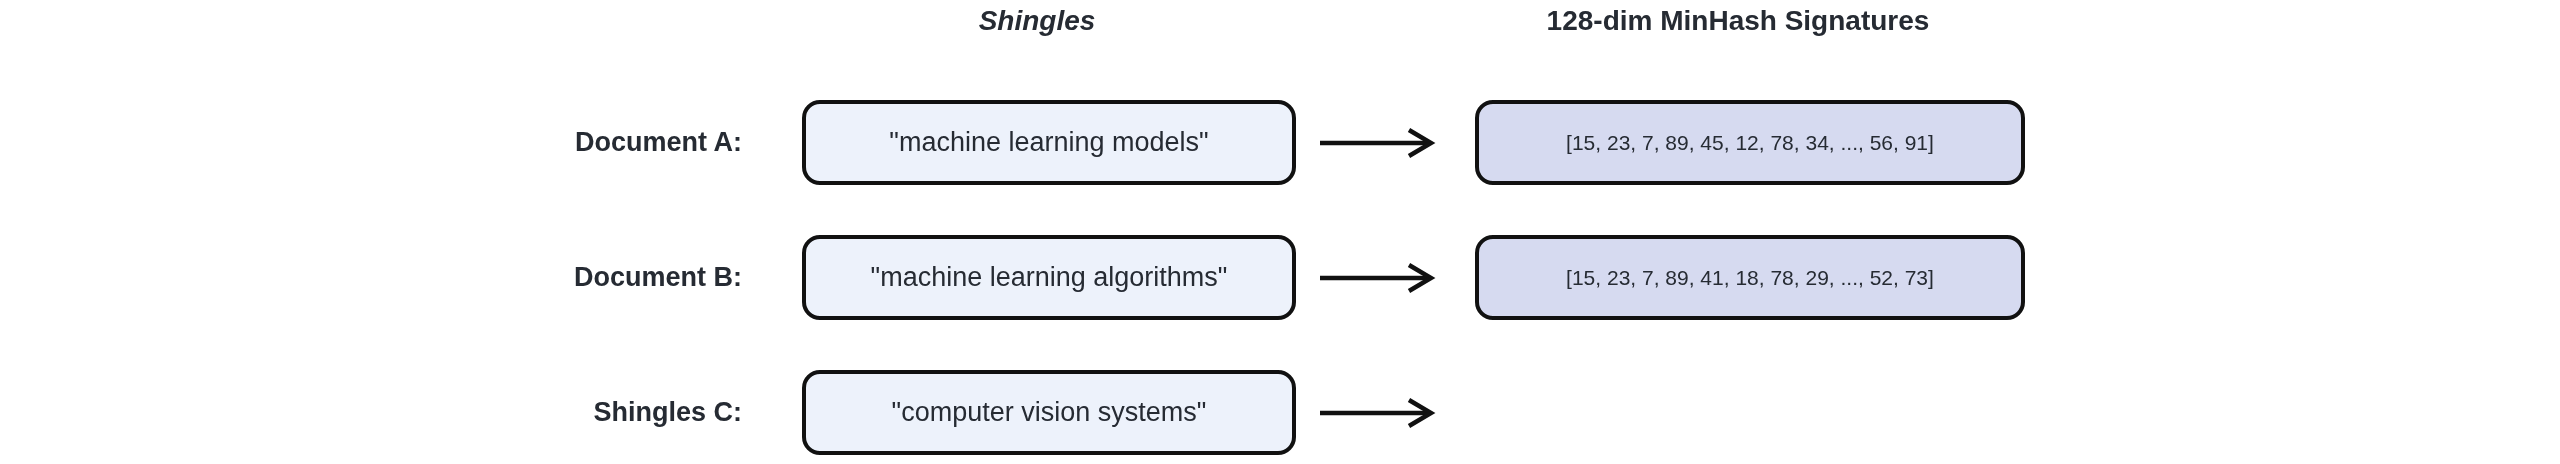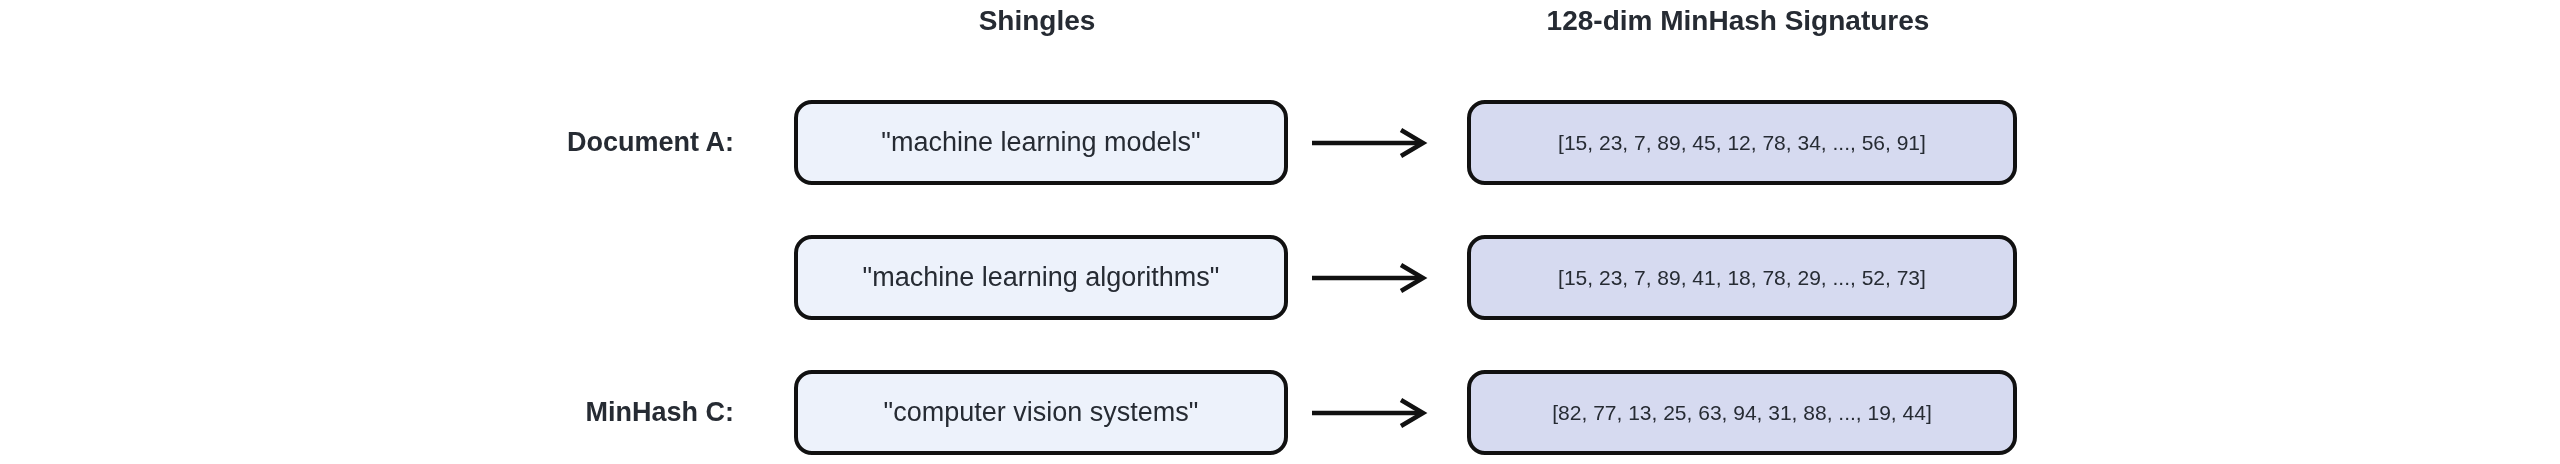--- a/index.html
+++ b/index.html
@@ -22,24 +22,24 @@
   .col-header {
     position: absolute;
     top: 4px;
     font-size: 28px;
     font-weight: 700;
     text-align: center;
     line-height: 34px;
     color: var(--text);
     white-space: nowrap;
   }
-  .col-header.shingles  { left: 770px; width: 534px; }
+  .col-header.shingles  { left: 770px; width: 534px; font-style: italic; }
   .col-header.signatures { left: 1443px; width: 590px; }
 
-  .row { position: absolute; left: 4px; width: 2248px; height: 85px; }
+  .row { position: absolute; left: 12px; width: 2248px; height: 85px; }
   .row.r0 { top: 100px; }
   .row.r1 { top: 235px; }
   .row.r2 { top: 370px; }
 
   .doc-label {
     position: absolute;
     left: 530px; width: 200px; height: 85px;
     display: flex; align-items: center; justify-content: flex-end;
     font-size: 27px; font-weight: 700;
     white-space: nowrap;
@@ -84,39 +84,37 @@
     <svg class="arrow" viewBox="0 0 128 36">
       <line x1="5" y1="18" x2="114" y2="18"></line>
       <polyline points="94,5 116,18 94,31"></polyline>
     </svg>
     <div class="box signature">
       <span>[15, 23, 7, 89, 45, 12, 78, 34, ..., 56, 91]</span>
     </div>
   </div>
 
   <div class="row r1">
+    <div class="doc-label">Document B:</div>
     <div class="box shingle">
       <span>"machine learning algorithms"</span>
     </div>
     <svg class="arrow" viewBox="0 0 128 36">
       <line x1="5" y1="18" x2="114" y2="18"></line>
       <polyline points="94,5 116,18 94,31"></polyline>
     </svg>
     <div class="box signature">
       <span>[15, 23, 7, 89, 41, 18, 78, 29, ..., 52, 73]</span>
     </div>
   </div>
 
   <div class="row r2">
-    <div class="doc-label">MinHash C:</div>
+    <div class="doc-label">Shingles C:</div>
     <div class="box shingle">
       <span>"computer vision systems"</span>
     </div>
     <svg class="arrow" viewBox="0 0 128 36">
       <line x1="5" y1="18" x2="114" y2="18"></line>
       <polyline points="94,5 116,18 94,31"></polyline>
     </svg>
-    <div class="box signature">
-      <span>[82, 77, 13, 25, 63, 94, 31, 88, ..., 19, 44]</span>
-    </div>
   </div>
 
 </div>
 
 </body></html>

